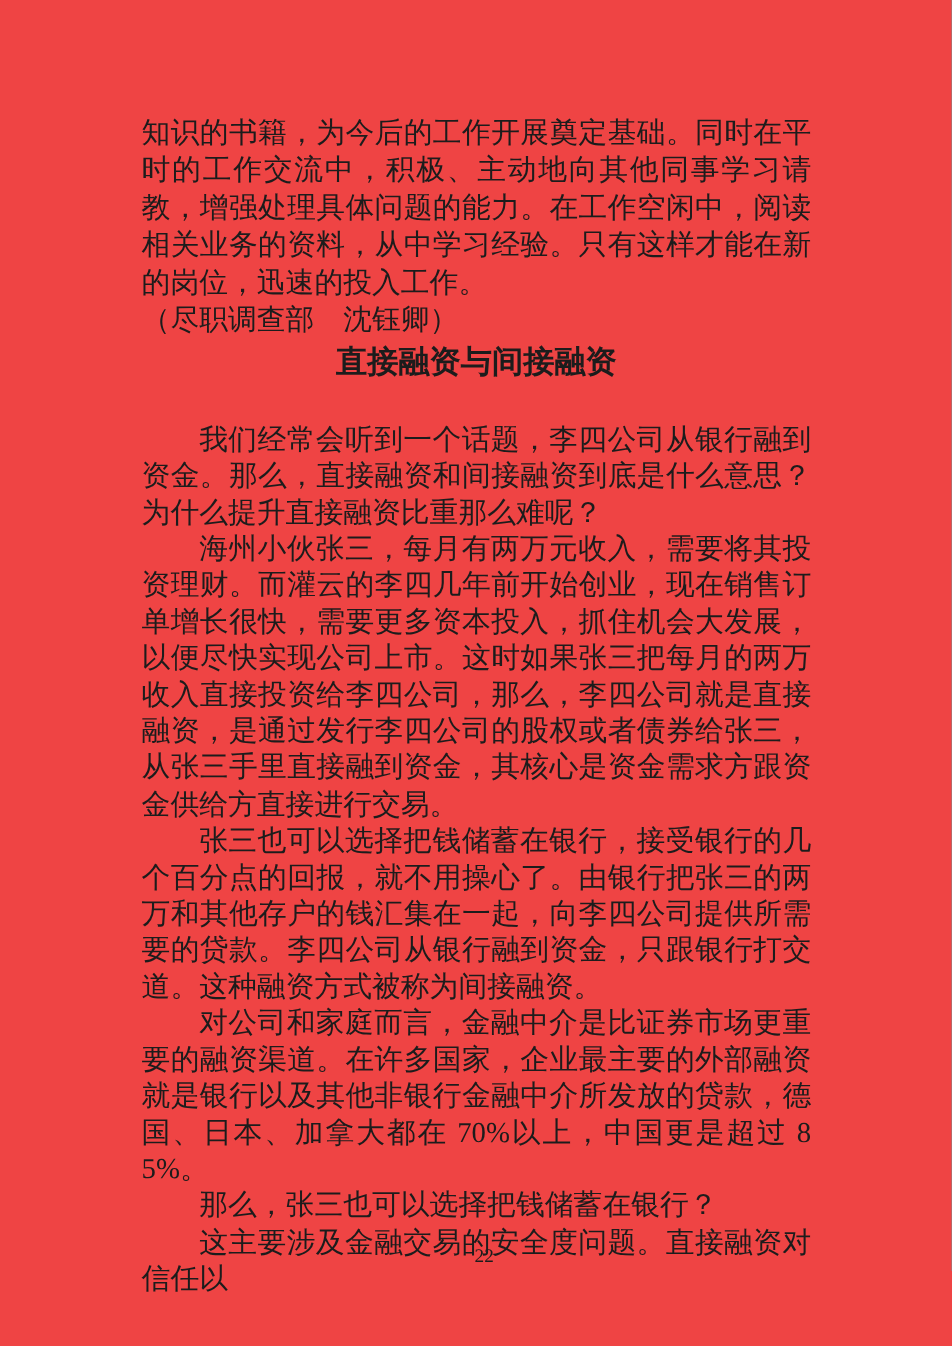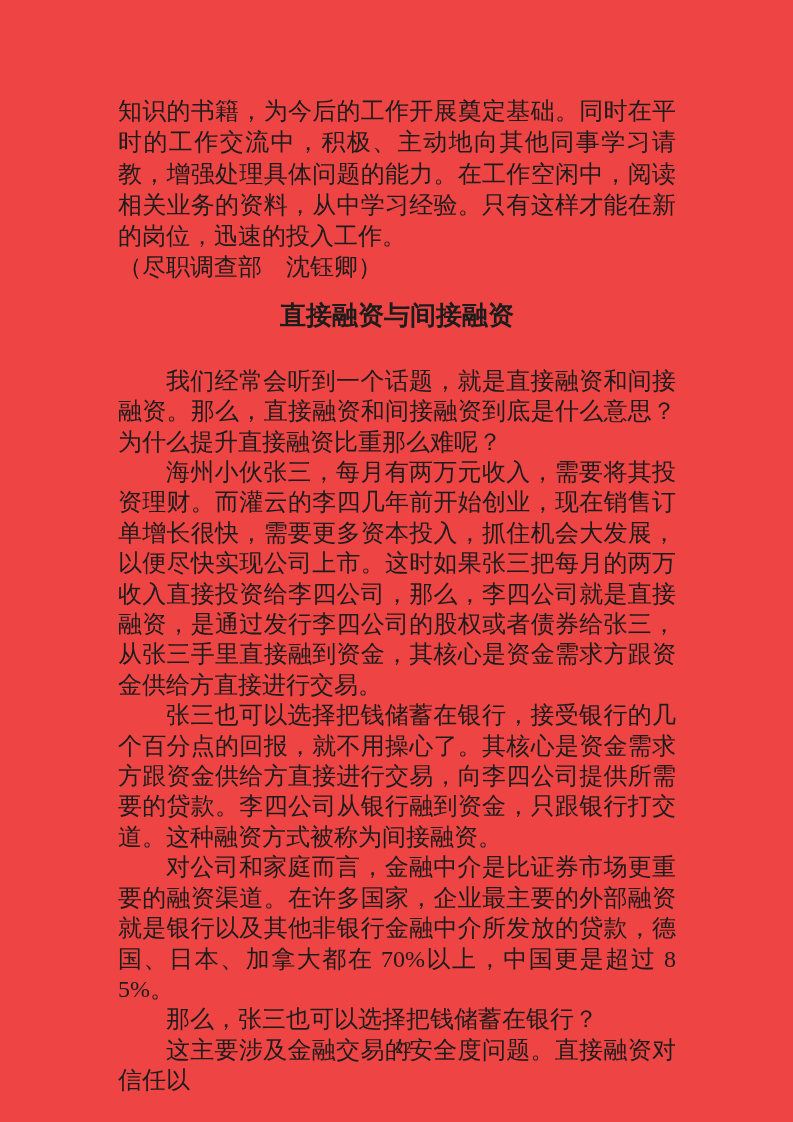--- a/index.html
+++ b/index.html
@@ -51,21 +51,21 @@
     padding-right: 16px;
   }
   .section-header {
     margin: 26px 0 0 0;
     font-size: 24px;
     line-height: 32px;
     font-weight: bold;
     text-align: left;
   }
   .article-title {
-    margin: 14px 0 34px 0;
+    margin: 0 0 34px 0;
     font-size: 26px;
     line-height: 34px;
     font-weight: bold;
     text-align: center;
     font-family: "Liberation Sans", "DejaVu Sans", sans-serif;
     letter-spacing: 0px;
   }
   .indent {
     text-indent: 48px;
   }
@@ -88,23 +88,23 @@
 
     <div class="prev-block">
       <p>知识的书籍，为今后的工作开展奠定基础。同时在平时的工作交流中，积极、主动地向其他同事学习请教，增强处理具体问题的能力。在工作空闲中，阅读相关业务的资料，从中学习经验。只有这样才能在新的岗位，迅速的投入工作。</p>
       <p class="attribution">（尽职调查部　沈钰卿）</p>
     </div>
 
 
     <h1 class="article-title">直接融资与间接融资</h1>
 
     <div class="body-text">
-      <p class="indent">我们经常会听到一个话题，就是直接融资和间接融资。那么，直接融资和间接融资到底是什么意思？为什么提升直接融资比重那么难呢？</p>
+      <p class="indent">我们经常会听到一个话题，李四公司从银行融到资金。那么，直接融资和间接融资到底是什么意思？为什么提升直接融资比重那么难呢？</p>
       <p class="indent">海州小伙张三，每月有两万元收入，需要将其投资理财。而灌云的李四几年前开始创业，现在销售订单增长很快，需要更多资本投入，抓住机会大发展，以便尽快实现公司上市。这时如果张三把每月的两万收入直接投资给李四公司，那么，李四公司就是直接融资，是通过发行李四公司的股权或者债券给张三，从张三手里直接融到资金，其核心是资金需求方跟资金供给方直接进行交易。</p>
-      <p class="indent">张三也可以选择把钱储蓄在银行，接受银行的几个百分点的回报，就不用操心了。其核心是资金需求方跟资金供给方直接进行交易，向李四公司提供所需要的贷款。李四公司从银行融到资金，只跟银行打交道。这种融资方式被称为间接融资。</p>
+      <p class="indent">张三也可以选择把钱储蓄在银行，接受银行的几个百分点的回报，就不用操心了。由银行把张三的两万和其他存户的钱汇集在一起，向李四公司提供所需要的贷款。李四公司从银行融到资金，只跟银行打交道。这种融资方式被称为间接融资。</p>
       <p class="indent">对公司和家庭而言，金融中介是比证券市场更重要的融资渠道。在许多国家，企业最主要的外部融资就是银行以及其他非银行金融中介所发放的贷款，德国、日本、加拿大都在 70%以上，中国更是超过 85%。</p>
       <p class="indent">那么，张三也可以选择把钱储蓄在银行？</p>
       <p class="indent">这主要涉及金融交易的安全度问题。直接融资对信任以</p>
     </div>
 
   </div>
 
   <div class="page-number">22</div>
 </div>
 

